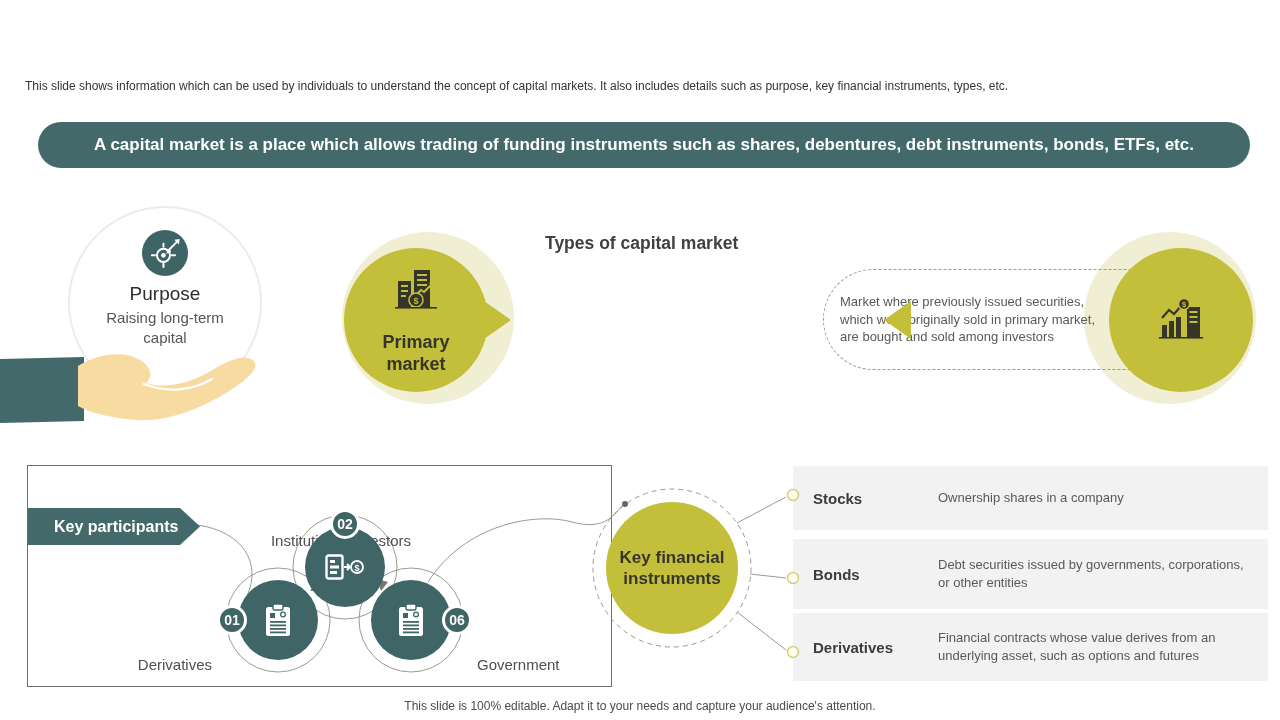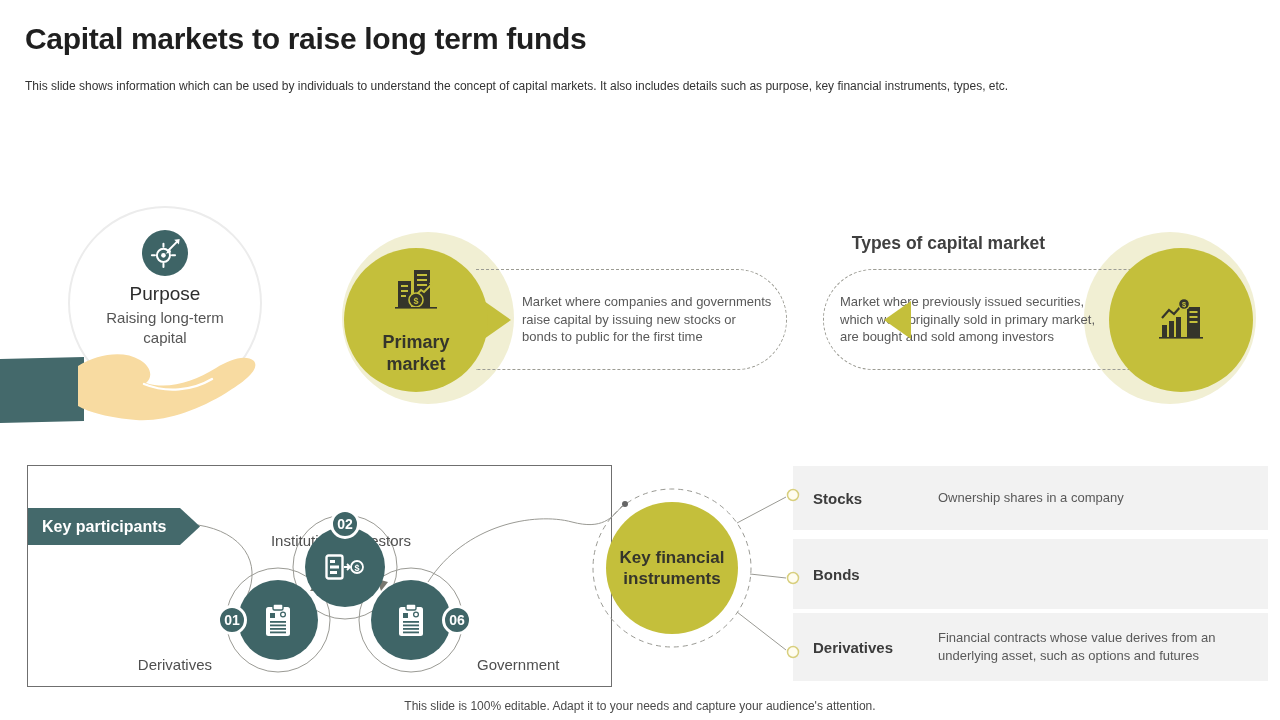--- a/index.html
+++ b/index.html
@@ -17,38 +17,38 @@
   .purpose-circle{left:68px;top:206px;width:190px;height:190px;border-radius:50%;background:#fff;
                   border:2px solid #ececec;z-index:1;display:flex;flex-direction:column;align-items:center;}
   .purpose-icon-wrap{margin-top:22px;width:46px;height:46px;border-radius:50%;background:#3e6466;
                      display:flex;align-items:center;justify-content:center;}
   .purpose-title{margin-top:7px;font-size:19px;font-weight:normal;color:#2d2d2d;}
   .purpose-desc{margin-top:3px;width:150px;text-align:center;font-size:15px;color:#555;line-height:1.3;}
   .sleeve{left:0;top:358px;width:84px;height:64px;background:#44696b;z-index:2;transform:skewY(-1.5deg);}
   .hand{left:78px;top:350px;z-index:2;}
 
   
-  .types-heading{left:545px;top:233px;width:500px;text-align:right;font-size:17.5px;font-weight:bold;color:#404040;}
+  .types-heading{left:545px;top:233px;width:500px;text-align:left;font-size:17.5px;font-weight:bold;color:#404040;}
   .halo{width:172px;height:172px;border-radius:50%;background:#f1efd3;z-index:0;}
   .market-circle{width:144px;height:144px;border-radius:50%;background:#c4bf3b;z-index:2;
                  display:flex;flex-direction:column;align-items:center;justify-content:center;}
   .market-label{margin-top:20px;width:110px;text-align:center;font-size:18px;font-weight:bold;color:#35352b;line-height:1.2;}
   .dashed-box{height:99px;border:1.5px dashed #9c9c94;display:flex;align-items:center;z-index:1;}
   .dashed-box.right-round{border-radius:0 52px 52px 0;border-left:none;}
   .dashed-box.left-round{border-radius:52px 0 0 52px;border-right:none;}
   .dashed-text{font-size:13px;color:#595959;line-height:1.38;}
   .arrow-right{width:0;height:0;border-top:19px solid transparent;border-bottom:19px solid transparent;
                border-left:27px solid #c4bf3b;z-index:2;}
   .arrow-left{width:0;height:0;border-top:19px solid transparent;border-bottom:19px solid transparent;
               border-right:27px solid #c4bf3b;z-index:2;}
 
   
   .participants-box{left:27px;top:465px;width:583px;height:220px;border:1px solid #6f6f6f;z-index:0;}
   .tag{left:28px;top:508px;height:37px;width:172px;background:#44696b;color:#fff;font-size:16px;font-weight:bold;
-       display:flex;align-items:center;padding-left:14px;box-sizing:border-box;z-index:2;
+       display:flex;align-items:center;padding-left:26px;box-sizing:border-box;z-index:2;
        clip-path:polygon(0 0,calc(100% - 20px) 0,100% 50%,calc(100% - 20px) 100%,0 100%);}
   .p-circle{width:80px;height:80px;border-radius:50%;background:#3f6567;z-index:2;
             display:flex;align-items:center;justify-content:center;}
   .badge{width:30px;height:30px;border-radius:50%;background:#3f6567;border:3px solid #fff;box-sizing:border-box;
          color:#fff;font-size:14px;font-weight:bold;display:flex;align-items:center;justify-content:center;z-index:3;}
   .p-label{font-size:15px;color:#4f4f4f;z-index:2;margin-top:41px;}
 
   
   .instruments-circle{left:606px;top:502px;width:132px;height:132px;border-radius:50%;background:#c4bf3b;z-index:2;
                       display:flex;align-items:center;justify-content:center;}
@@ -61,23 +61,25 @@
   .inst-term{width:125px;font-size:15px;font-weight:bold;color:#3c3c3c;flex-shrink:0;}
   .inst-desc{flex:1;padding-right:24px;font-size:13px;color:#595959;line-height:1.4;}
 
   .footer{left:0;top:699px;width:1280px;text-align:center;font-size:12px;color:#4a4a4a;}
 </style>
 </head>
 <body>
 
 <div class="slide">
 
-  <div class="abs title">Capital markets to raise long term funds</div>
   <div class="abs subtitle">This slide shows information which can be used by individuals to understand the concept of capital markets. It also includes details such as purpose, key financial instruments, types, etc.</div>
 
+  <div class="abs banner">
+    <span>A capital market is a place which allows trading of funding instruments such as shares, debentures, debt instruments, bonds, ETFs, etc.</span>
+  </div>
 
   <div class="abs purpose-circle">
     <div class="purpose-icon-wrap">
       <svg width="34" height="34" viewBox="0 0 44 44">
         <g stroke="#ffffff" stroke-width="2.6" fill="none" stroke-linecap="round">
           <circle cx="20" cy="25" r="8.5"></circle>
           <line x1="20" y1="10" x2="20" y2="14"></line>
           <line x1="20" y1="36" x2="20" y2="40"></line>
           <line x1="5" y1="25" x2="9" y2="25"></line>
           <line x1="31" y1="25" x2="35" y2="25"></line>
@@ -94,23 +96,20 @@
   <div class="abs sleeve"></div>
   <svg class="abs hand" width="182" height="82" viewBox="0 0 182 82">
     <path fill="#f8dba1" d="M0,16 C20,4 45,0 62,10 C72,16 76,26 68,33 C90,40 115,32 138,18
              C152,9 168,4 176,11 C182,19 168,31 148,43 C120,60 88,72 58,70 C32,68 10,62 0,56 Z"></path>
     <path d="M66,34 C88,43 114,41 134,29" stroke="#ffffff" stroke-width="2.4" fill="none" stroke-linecap="round"></path>
   </svg>
 
   <div class="abs types-heading">Types of capital market</div>
 
   <div class="abs halo" style="left:342px;top:232px;"></div>
-  <div class="abs dashed-box right-round" style="left:476px;top:269px;width:310px;">
-    <div class="dashed-text" style="padding-left:46px;padding-right:12px;">Market where companies and governments raise capital by issuing new stocks or bonds to public for the first time</div>
-  </div>
   <div class="abs arrow-right" style="left:484px;top:301px;"></div>
   <div class="abs market-circle" style="left:344px;top:248px;">
     <svg width="46" height="48" viewBox="0 0 46 48">
       <rect x="5" y="17" width="13" height="26" fill="#35352a"></rect>
       <rect x="21" y="6" width="16" height="37" fill="#35352a"></rect>
       <g fill="#c4bf3b">
         <rect x="8" y="21" width="7" height="2"></rect>
           <rect x="8" y="26" width="7" height="2"></rect>
         <rect x="8" y="31" width="5" height="2"></rect>
         <rect x="24" y="10" width="10" height="2"></rect>
@@ -235,20 +234,21 @@
   <div class="abs inst-row" style="top:466px;height:64px;">
     <div class="inst-term">Stocks</div>
     <div class="inst-desc">Ownership shares in a company</div>
   </div>
 
   <div class="abs instruments-circle">
     <div class="instruments-label">Key financial instruments</div>
   </div>
   <div class="abs inst-row" style="top:539px;height:70px;">
     <div class="inst-term">Bonds</div>
+    <div class="inst-desc">Debt securities issued by governments, corporations, or other entities</div>
   </div>
   <div class="abs inst-row" style="top:613px;height:68px;">
     <div class="inst-term">Derivatives</div>
     <div class="inst-desc">Financial contracts whose value derives from an underlying asset, such as options and futures</div>
   </div>
 
   <div class="abs footer">This slide is 100% editable. Adapt it to your needs and capture your audience's attention.</div>
 
 </div>
 

